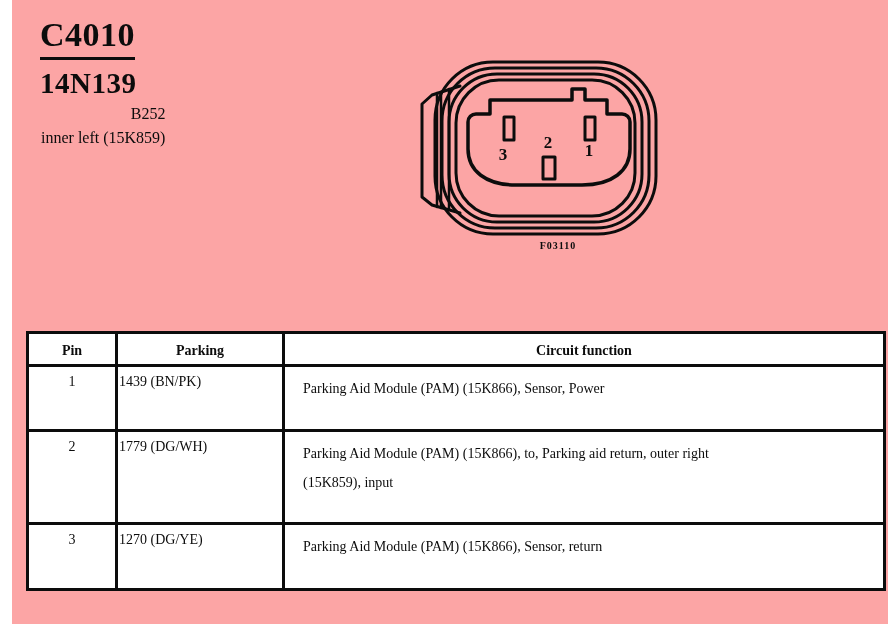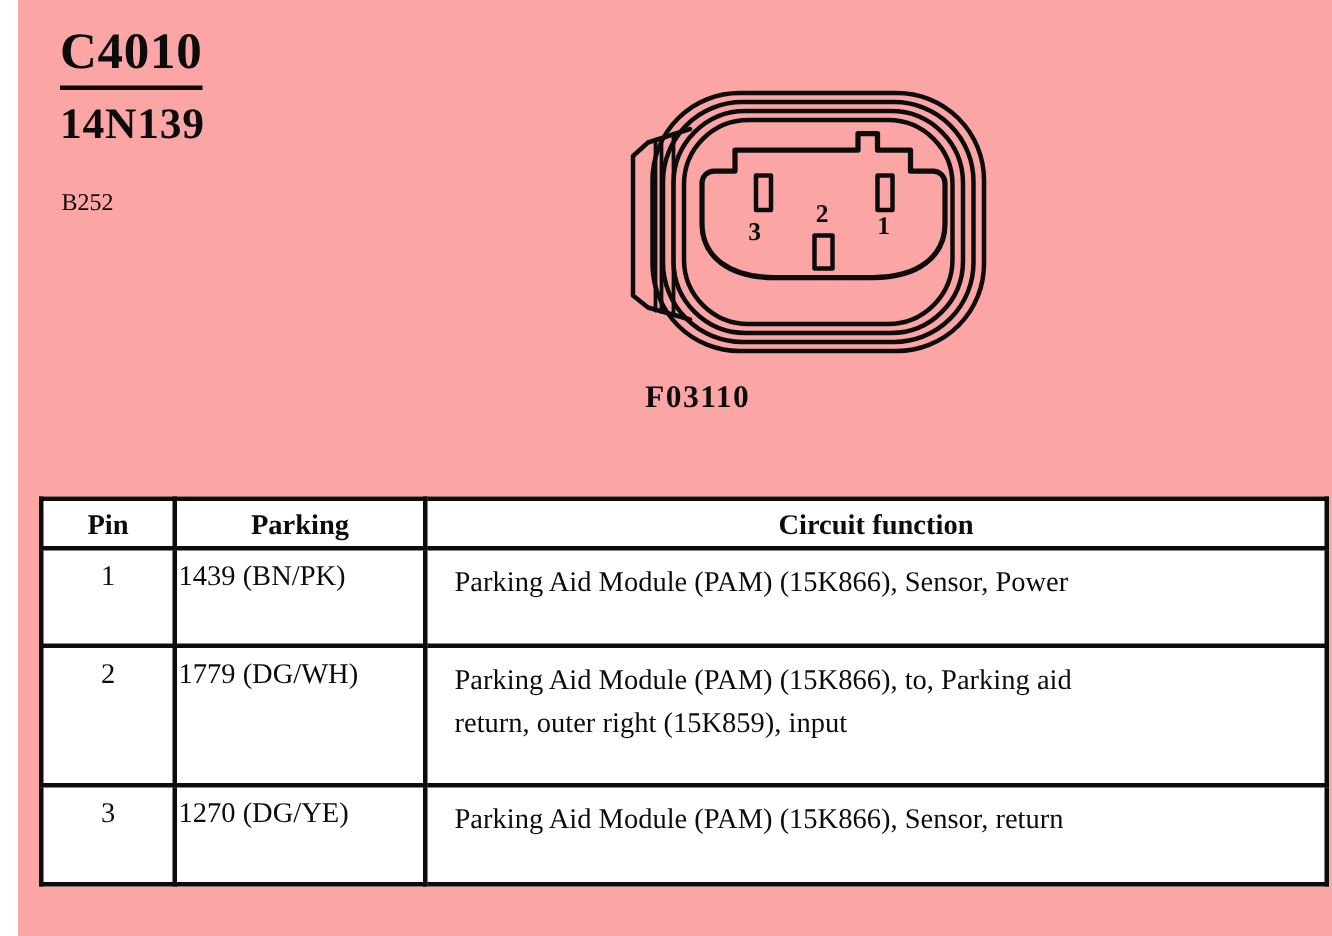--- a/index.html
+++ b/index.html
@@ -19,40 +19,40 @@
     display:inline-block;
     font-size:34px;font-weight:bold;letter-spacing:0.5px;
     line-height:1.1;
     border-bottom:3px solid #0c0c0c;
     padding-bottom:4px;margin:0;
   }
   .part-no{
     font-size:29px;font-weight:bold;letter-spacing:0.5px;
     margin:8px 0 0 0;line-height:1.1;text-align:right;
   }
-  .loc{position:absolute;left:29px;top:124px;font-size:16px;line-height:24px;text-align:right;}
+  .loc{position:absolute;left:29px;top:102px;font-size:16px;line-height:24px;text-align:right;}
   .loc div{white-space:nowrap;}
   
   .figure{position:absolute;left:398px;top:57px;width:256px;height:186px;}
   .figure svg{display:block;width:256px;height:186px;}
   .fig-caption{
-    position:absolute;left:418px;top:252px;width:256px;
-    text-align:left;font-size:21px;font-weight:600;letter-spacing:1px;
+    position:absolute;left:418px;top:240px;width:256px;
+    text-align:center;font-size:10px;font-weight:600;letter-spacing:1px;
   }
   
   .pin-table{
     position:absolute;left:14px;top:331px;
     border-collapse:collapse;
     table-layout:fixed;
     width:857px;
     background:#fff;
   }
   .pin-table th, .pin-table td{
     border:3px solid #0c0c0c;
-    font-size:19px;
+    font-size:14px;
     vertical-align:top;
   }
   .pin-table th{
     font-weight:bold;text-align:center;
     height:27px;padding:3px 0 0 0;vertical-align:middle;
   }
   .pin-table td{padding-top:7px;}
   td.c-pin{text-align:center;}
   td.c-circuit{text-align:left;}
   td.c-func{padding-left:18px;}
@@ -66,20 +66,21 @@
 
 <div class="page">
 
   <div class="hdr">
     <h1 class="conn-id">C4010</h1>
     <h2 class="part-no">14N139</h2>
   </div>
 
   <div class="loc">
     <div>B252</div>
+    <div>inner left (15K859)</div>
   </div>
 
   <div class="figure">
     <svg viewBox="0 0 256 186" fill="none" stroke="#0c0c0c" stroke-linejoin="round" stroke-linecap="round">
 
       <path d="M 50,29 L 22,38 L 12,47 L 12,140 L 22,148 L 50,156" stroke-width="3"></path>
       <line x1="27" y1="36" x2="27" y2="150" stroke-width="2.5"></line>
       <line x1="31" y1="35" x2="31" y2="151" stroke-width="2.5"></line>
       <line x1="39" y1="32" x2="39" y2="153" stroke-width="2.5"></line>
 

